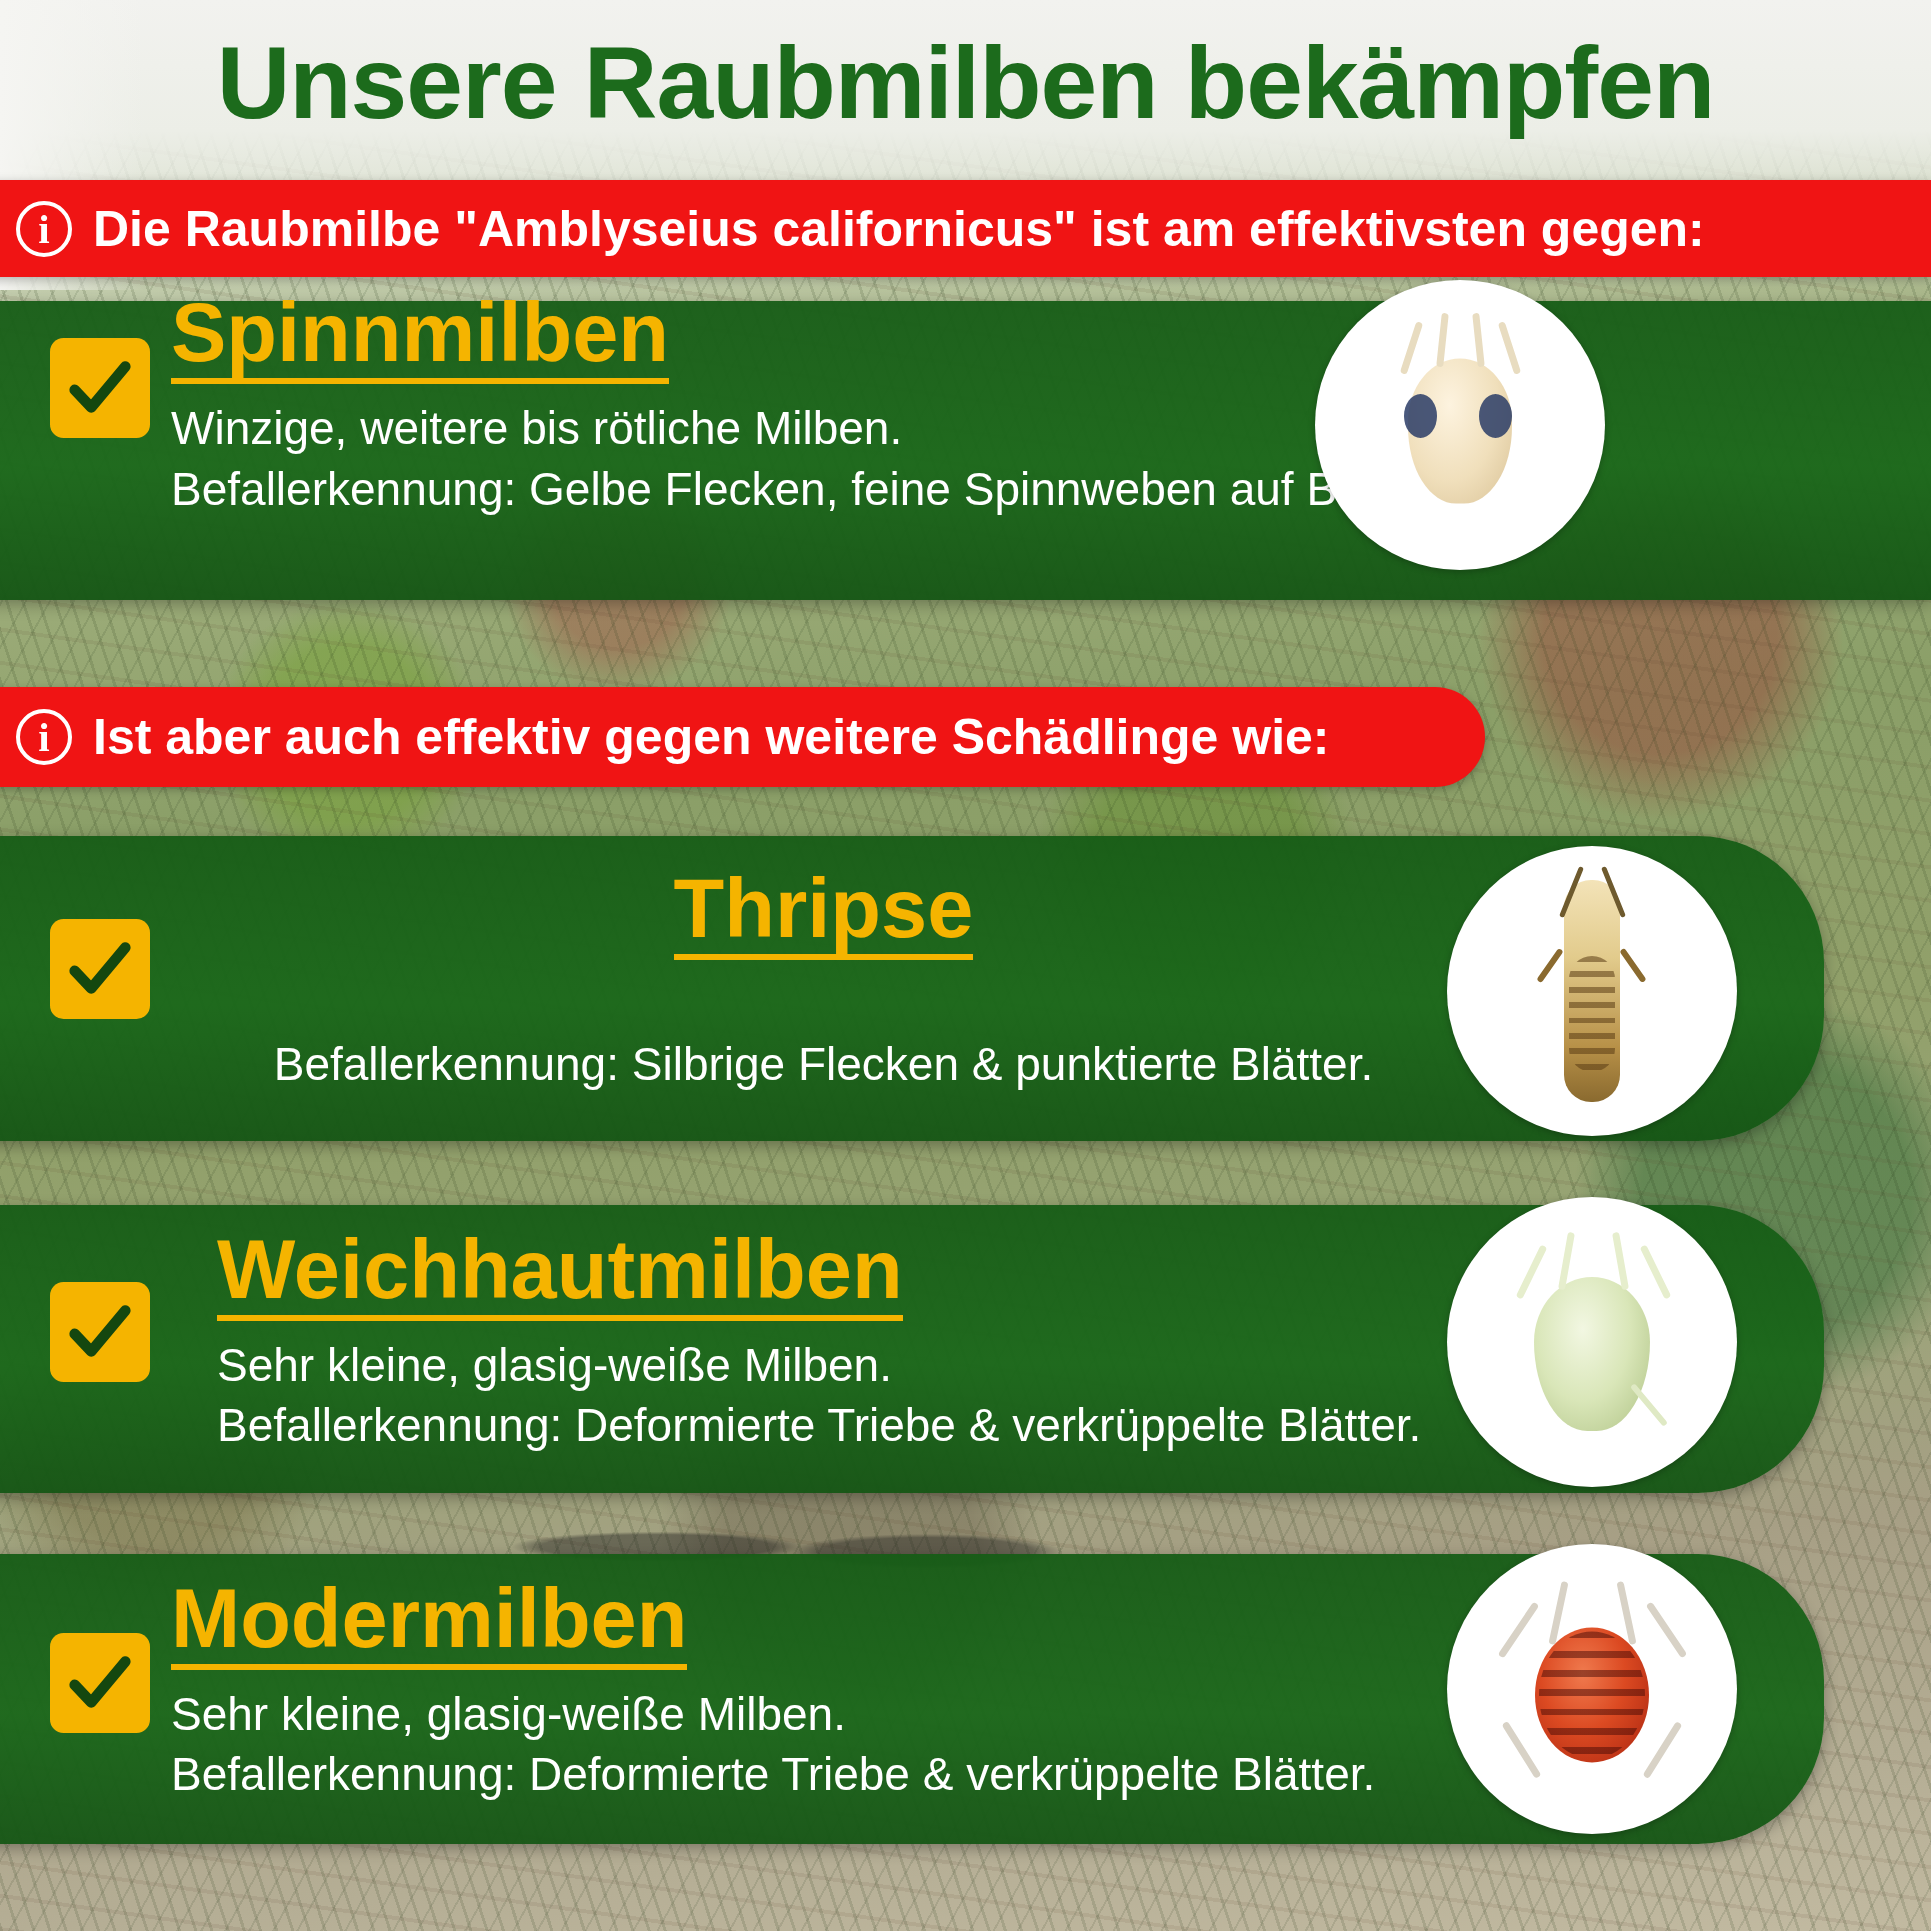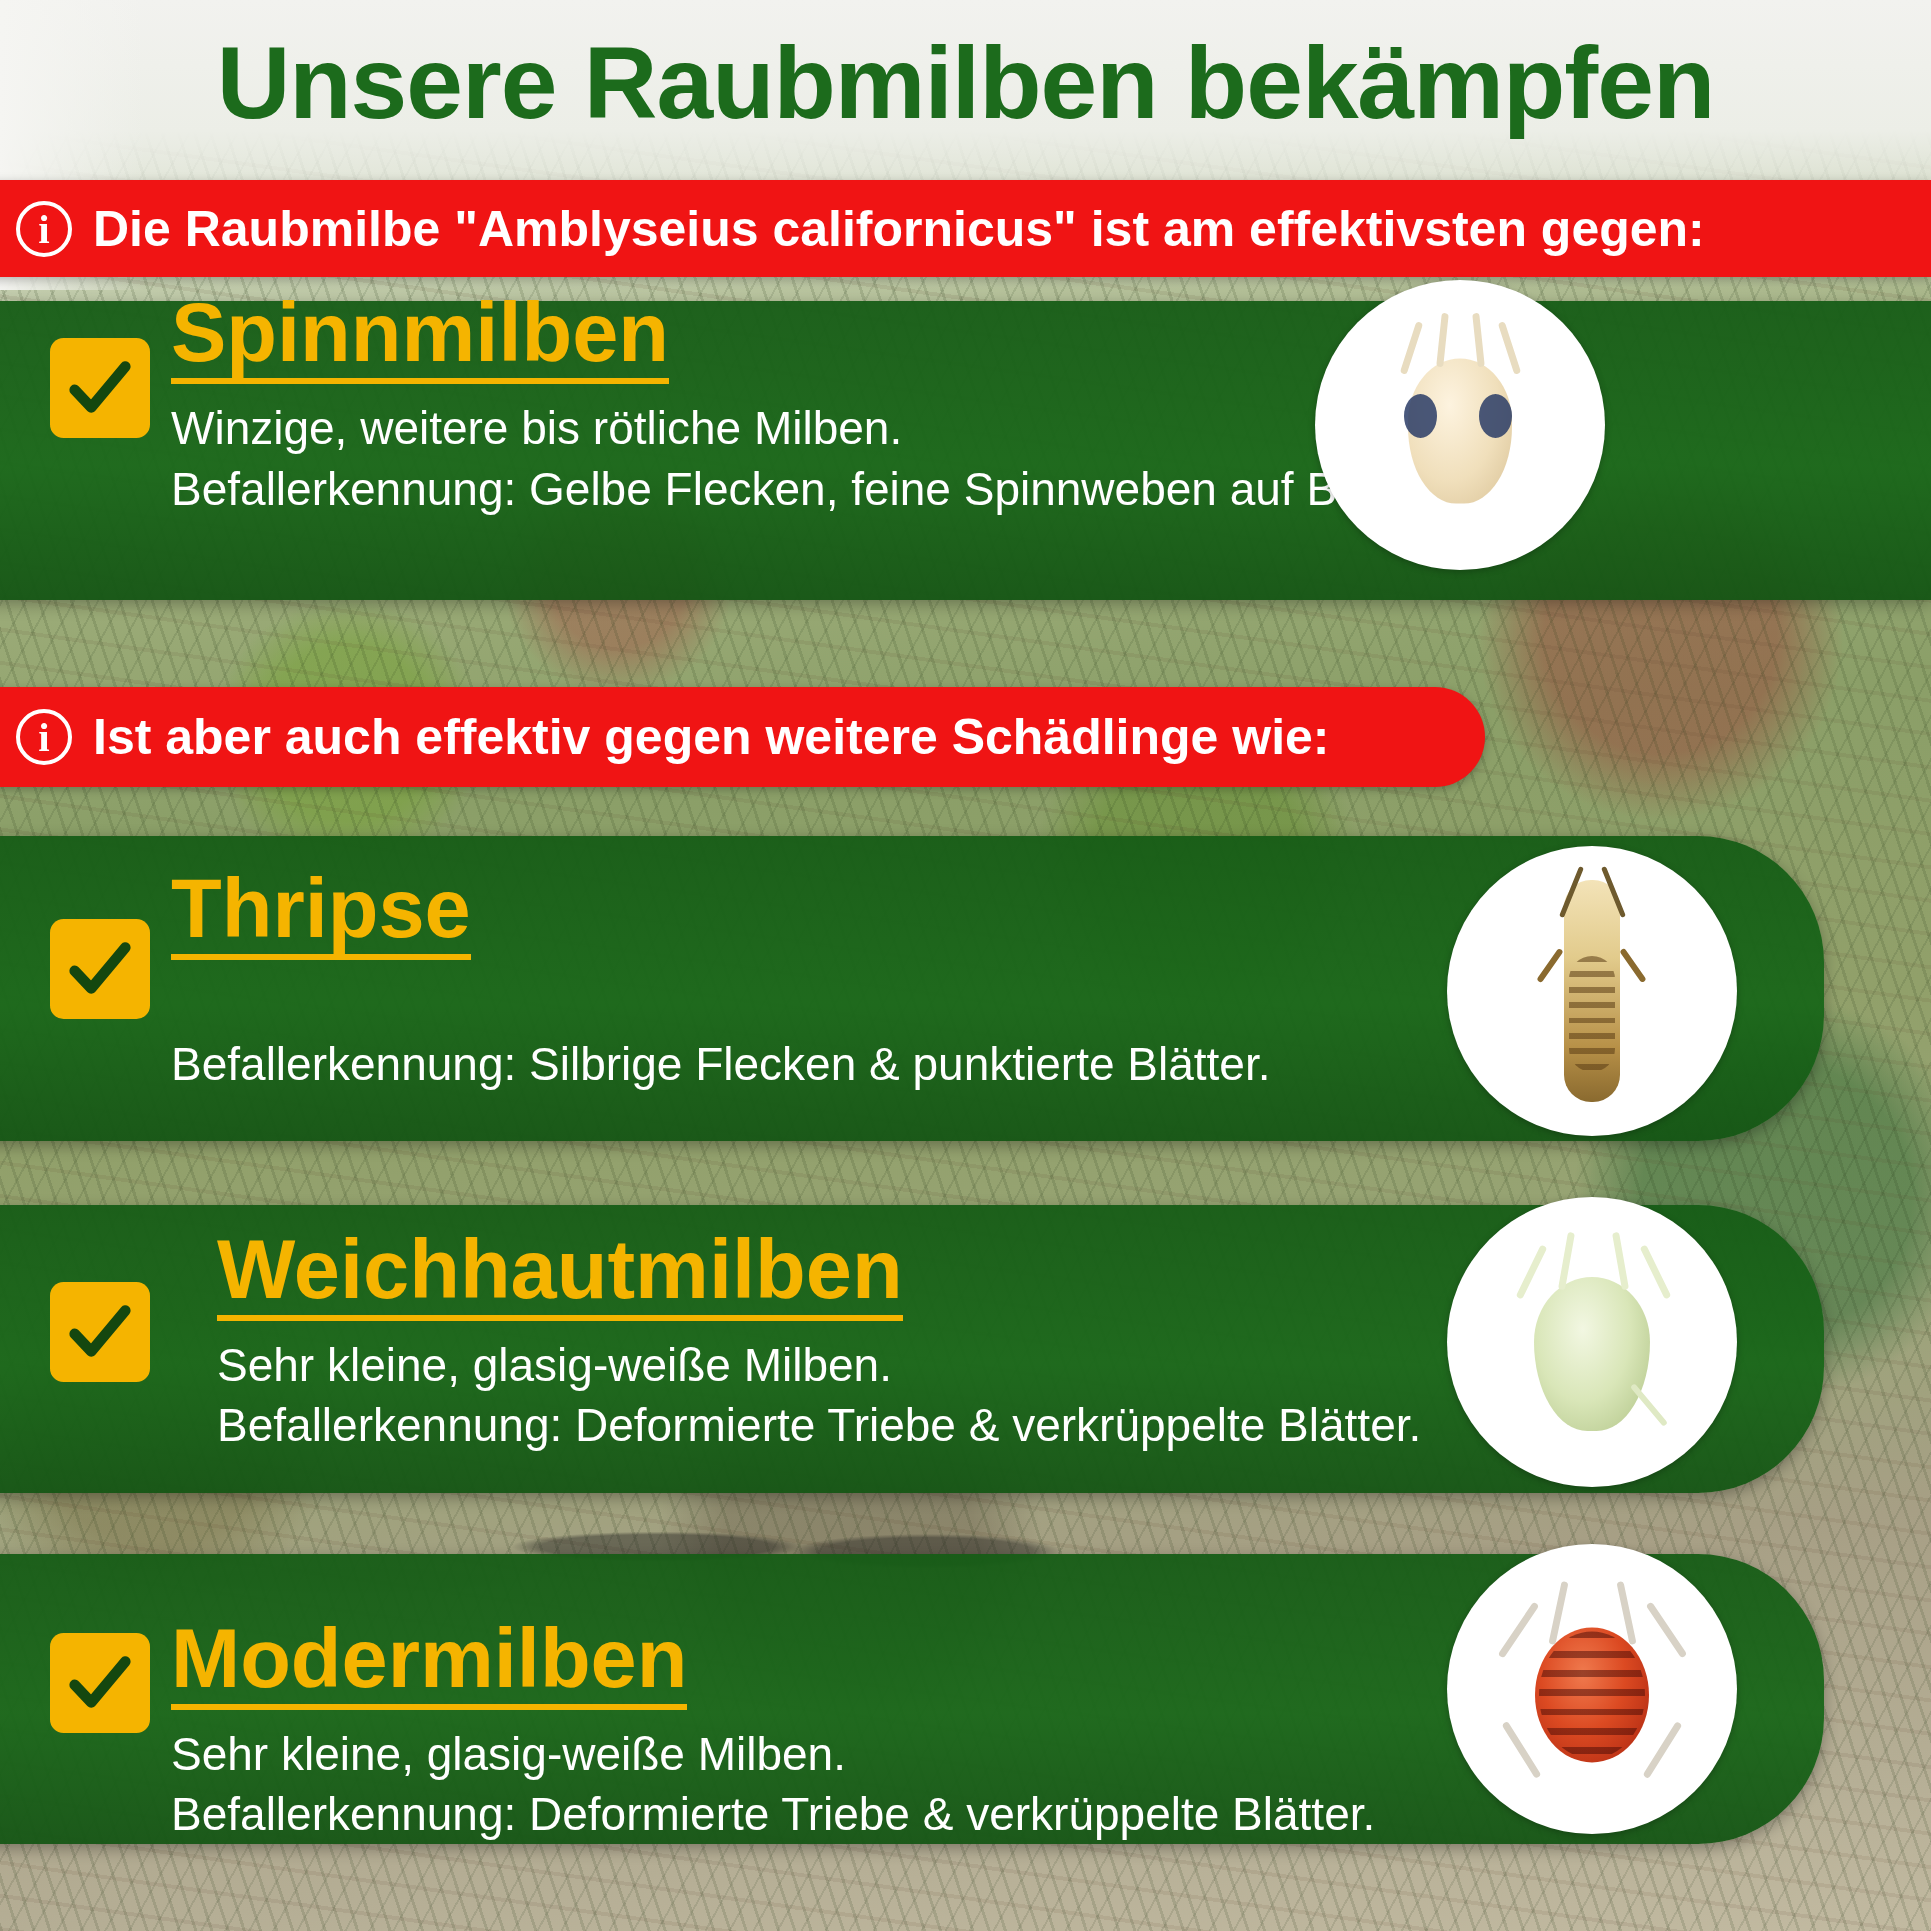--- a/index.html
+++ b/index.html
@@ -309,21 +309,21 @@
     <div class="info-icon">i</div>
     <div class="info-text">Ist aber auch effektiv gegen weitere Schädlinge wie:</div>
   </div>
 
   <div class="card" id="card-thripse">
     <div class="check" style="top:83px;">
       <svg viewBox="0 0 72 72" aria-hidden="true">
           <path d="M10 38 L27 56 L62 14" fill="none" stroke="#14470f" stroke-width="11" stroke-linecap="round" stroke-linejoin="round"></path>
         </svg>
     </div>
-    <div class="card-body" style="top:29px;">
+    <div class="card-body" style="top:29px;text-align:center;">
       <div class="pest-name">Thripse</div>
       <div class="pest-desc">
         <br>
         <span class="lbl">Befallerkennung:</span><span> Silbrige Flecken &amp; punktierte Blätter.</span>
       </div>
     </div>
     <div class="thumb" style="width:290px;height:290px;right:87px;top:9.7px;">
       <div class="bug">
         <div class="thrips-body"></div>
         <div class="thrips-stripes"></div>
@@ -359,21 +359,21 @@
       </div>
     </div>
   </div>
 
   <div class="card" id="card-modermilben">
     <div class="check" style="top:79px;">
       <svg viewBox="0 0 72 72" aria-hidden="true">
           <path d="M10 38 L27 56 L62 14" fill="none" stroke="#14470f" stroke-width="11" stroke-linecap="round" stroke-linejoin="round"></path>
         </svg>
     </div>
-    <div class="card-body" style="top:21px;margin-top:40px;">
+    <div class="card-body" style="top:21px;">
       <div class="pest-name">Modermilben</div>
       <div class="pest-desc">
         <span>Sehr kleine, glasig-weiße Milben.</span><br>
         <span class="lbl">Befallerkennung:</span><span> Deformierte Triebe &amp; verkrüppelte Blätter.</span>
       </div>
     </div>
     <div class="thumb" style="width:290px;height:290px;right:87px;top:-9.7px;">
       <div class="bug">
         <div class="red-body"></div>
         <div class="red-stripes"></div>

